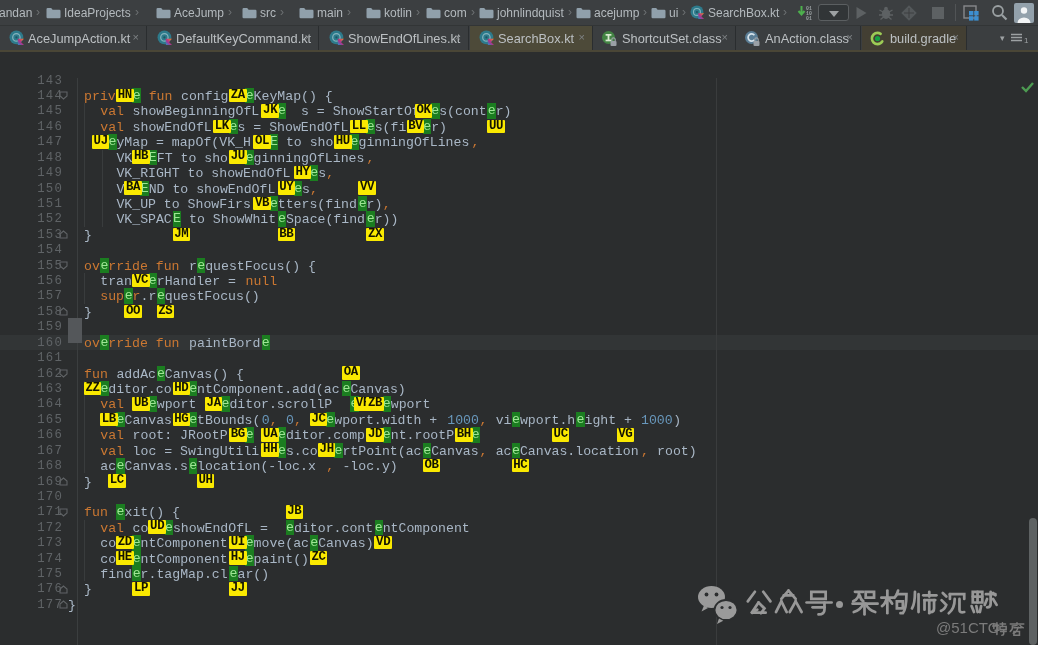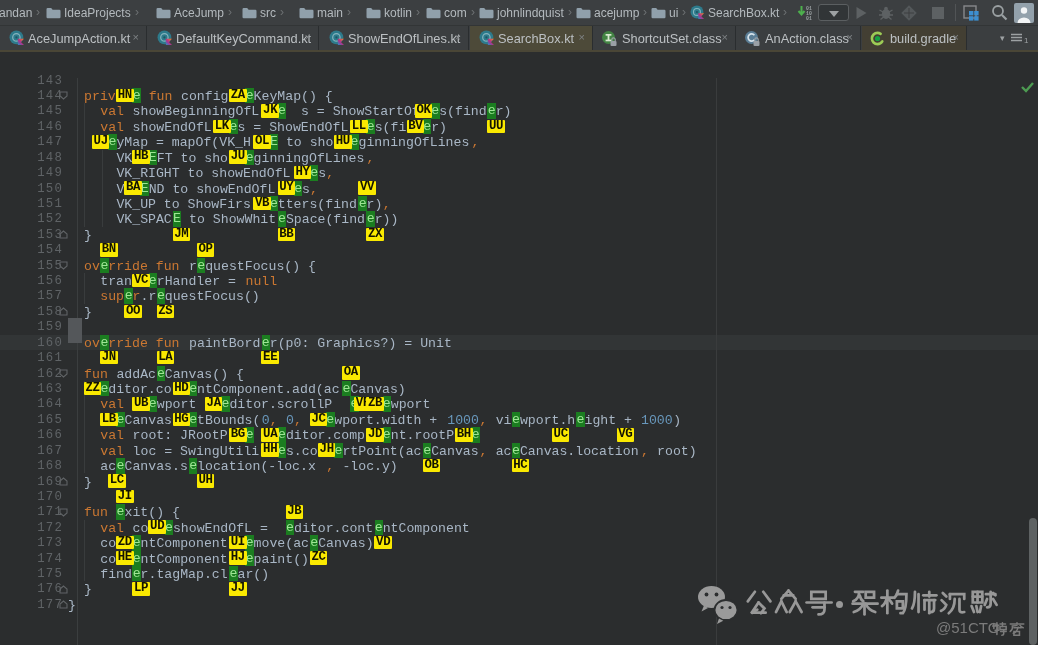--- a/index.html
+++ b/index.html
@@ -255,21 +255,21 @@
       <div class="num" style="top:10.0px">144</div>
       <div class="row" style="top:25.4px">
         <span class="tg" style="left:261.4px">JK</span>
         <span class="tg" style="left:414.7px">OK</span>
         <span class="g" style="left:277.6px">e</span>
         <span class="g" style="left:431.0px">e</span>
         <span class="g" style="left:487.4px">e</span>
         <span class="s k" style="left:100.3px">val </span>
         <span class="s p" style="left:132.6px">showBeginningOfL</span>
         <span class="s p" style="left:301px">s = ShowStartOfL</span>
-        <span class="s p" style="left:439.2px">s(find</span>
+        <span class="s p" style="left:439.2px">s(cont</span>
         <span class="s p" style="left:495.7px">r)</span>
       </div>
       <div class="num" style="top:25.4px">145</div>
       <div class="row" style="top:40.8px">
         <span class="tg" style="left:213.0px">LK</span>
         <span class="tg" style="left:350.1px">LL</span>
         <span class="tg" style="left:406.6px">BV</span>
         <span class="g" style="left:229.2px">e</span>
         <span class="g" style="left:366.4px">e</span>
         <span class="g" style="left:422.9px">e</span>
@@ -345,24 +345,20 @@
         <span class="s p" style="left:374.7px">r))</span>
       </div>
       <div class="num" style="top:133.3px">152</div>
       <div class="row" style="top:148.8px">
         <span class="s p" style="left:84.1px">}</span>
         <span class="tg" style="left:172.6px">JM</span>
         <span class="tg" style="left:277.5px">BB</span>
         <span class="tg" style="left:366.3px">ZX</span>
       </div>
       <div class="num" style="top:148.8px">153</div>
-      <div class="row" style="top:164.2px">
-        <span class="tg" style="left:100.0px">BN</span>
-        <span class="tg" style="left:196.8px">OP</span>
-      </div>
       <div class="num" style="top:164.2px">154</div>
       <div class="row" style="top:179.6px">
         <span class="g" style="left:100.1px">e</span>
         <span class="g" style="left:196.9px">e</span>
         <span class="s k" style="left:84.1px">ov</span>
         <span class="s k" style="left:108.3px">rride fun </span>
         <span class="s p" style="left:189.1px">r</span>
         <span class="s p" style="left:205.2px">questFocus() {</span>
       </div>
       <div class="num" style="top:179.6px">155</div>
@@ -390,28 +386,22 @@
       </div>
       <div class="num" style="top:225.9px">158</div>
       <div class="row" style="top:241.3px"></div>
       <div class="num" style="top:241.3px">159</div>
       <div class="row" style="top:256.7px">
         <span class="g" style="left:100.1px">e</span>
         <span class="g" style="left:261.5px">e</span>
         <span class="s k" style="left:84.1px">ov</span>
         <span class="s k" style="left:108.3px">rride fun </span>
         <span class="s p" style="left:189.1px">paintBord</span>
-        <span class="s p" style="left:269.8px">r(p0: Graphics?) = Unit</span>
       </div>
       <div class="num" style="top:256.7px">160</div>
-      <div class="row" style="top:272.1px">
-        <span class="tg" style="left:100.0px">JN</span>
-        <span class="tg" style="left:156.5px">LA</span>
-        <span class="tg" style="left:261.4px">EE</span>
-      </div>
       <div class="num" style="top:272.1px">161</div>
       <div class="row" style="top:287.5px">
         <span class="g" style="left:156.6px">e</span>
         <span class="s k" style="left:84.1px">fun </span>
         <span class="s p" style="left:116.4px">addAc</span>
         <span class="s p" style="left:164.8px">Canvas() {</span>
         <span class="tg" style="left:342.1px">OA</span>
       </div>
       <div class="num" style="top:287.5px">162</div>
       <div class="row" style="top:302.9px">
@@ -513,23 +503,20 @@
         <span class="tg" style="left:422.8px">OB</span>
         <span class="tg" style="left:511.6px">HC</span>
       </div>
       <div class="num" style="top:380.1px">168</div>
       <div class="row" style="top:395.5px">
         <span class="s p" style="left:84.1px">}</span>
         <span class="tg" style="left:108.0px">LC</span>
         <span class="tg" style="left:196.8px">UH</span>
       </div>
       <div class="num" style="top:395.5px">169</div>
-      <div class="row" style="top:410.9px">
-        <span class="tg" style="left:116.1px">JI</span>
-      </div>
       <div class="num" style="top:410.9px">170</div>
       <div class="row" style="top:426.3px">
         <span class="g" style="left:116.2px">e</span>
         <span class="s k" style="left:84.1px">fun </span>
         <span class="s p" style="left:124.5px">xit() {</span>
         <span class="tg" style="left:285.6px">JB</span>
       </div>
       <div class="num" style="top:426.3px">171</div>
       <div class="row" style="top:441.7px">
         <span class="tg" style="left:148.4px">UD</span>

